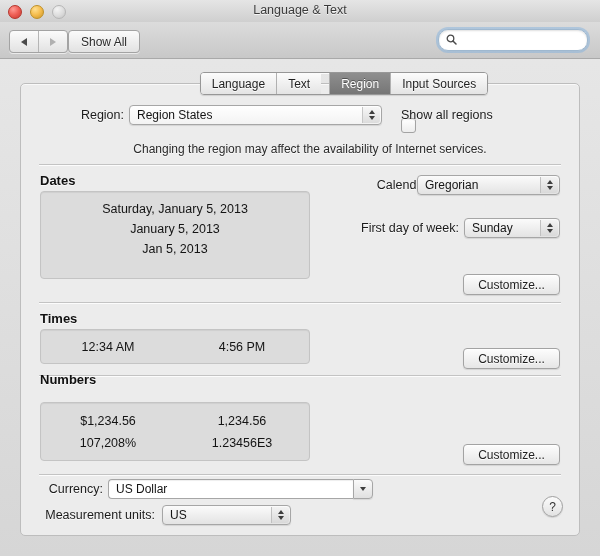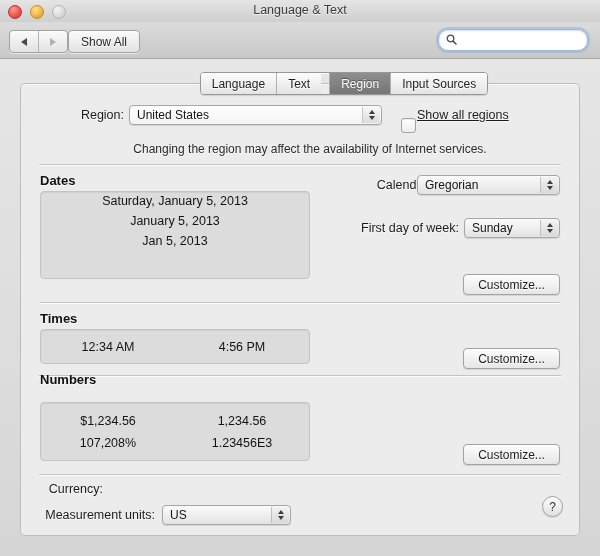--- a/index.html
+++ b/index.html
@@ -329,38 +329,38 @@
         <span>Input Sources</span>
       </div>
     </div>
   </div>
 
   <div class="panel">
 
     <div class="row" style="left:0; top:31px; width:558px;">
       <span class="lbl" style="position:absolute; left:35px; width:68px; text-align:right;">Region:</span>
       <div class="popup" style="position:absolute; left:108px; width:253px;">
-        <span class="pv">United States</span>
+        <span class="pv">Region States</span>
         <span class="arrowbox">
           <span class="up-tri"></span>
             <span class="dn-tri"></span>
         </span>
       </div>
       <div class="checkbox" style="position:absolute; left:380px; top:3px;"></div>
-      <span class="lbl" style="position:absolute; left:396px;text-decoration:underline;">Show all regions</span>
+      <span class="lbl" style="position:absolute; left:380px;">Show all regions</span>
     </div>
 
     <div class="note" style="left:0; top:58px; width:558px; text-align:center; padding-left:20px; box-sizing:border-box;">Changing the region may affect the availability of Internet services.</div>
 
     <div class="divider" style="left:18px; top:80px; width:522px;"></div>
 
     <div class="section-title" style="left:19px; top:89px;">Dates</div>
 
     <div class="preview" style="left:19px; top:107px; width:268px; height:86px;">
-      <div class="line" style="margin-top:2px;">Saturday, January 5, 2013</div>
+      <div class="line" style="margin-top:10px;">Saturday, January 5, 2013</div>
       <div class="line" style="margin-top:6px;">January 5, 2013</div>
       <div class="line" style="margin-top:6px;">Jan 5, 2013</div>
     </div>
 
     <span class="lbl" style="position:absolute; left:300px; top:94px; width:110px; text-align:right;">Calendar:</span>
     <div class="popup gray" style="position:absolute; left:396px; top:91px; width:143px;">
       <span class="pv">Gregorian</span>
       <span class="arrowbox">
         <span class="up-tri"></span>
           <span class="dn-tri"></span>
@@ -408,20 +408,26 @@
       </div>
     </div>
 
     <div class="pushbtn" style="left:442px; top:360px; width:97px;">
       <span>Customize...</span>
     </div>
 
     <div class="divider" style="left:18px; top:390px; width:522px;"></div>
 
     <span class="lbl" style="position:absolute; left:10px; top:398px; width:72px; text-align:right;">Currency:</span>
+    <div class="combo" style="position:absolute; left:87px; top:395px; width:265px;">
+      <div class="field">US Dollar</div>
+      <div class="cbtn">
+        <span class="dn-tri"></span>
+      </div>
+    </div>
 
     <span class="lbl" style="position:absolute; left:8px; top:424px; width:126px; text-align:right;">Measurement units:</span>
     <div class="popup gray" style="position:absolute; left:141px; top:421px; width:129px;">
       <span class="pv">US</span>
       <span class="arrowbox">
         <span class="up-tri"></span>
           <span class="dn-tri"></span>
       </span>
     </div>
 

